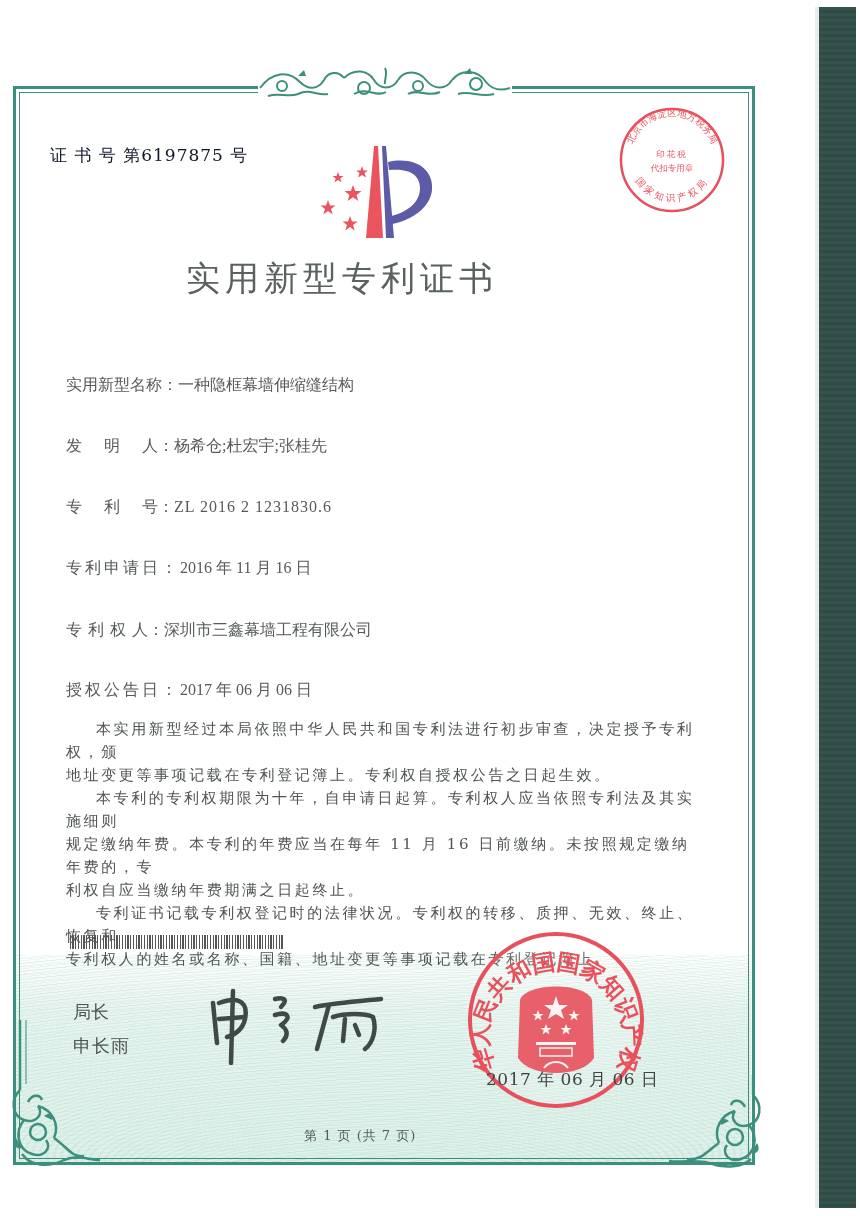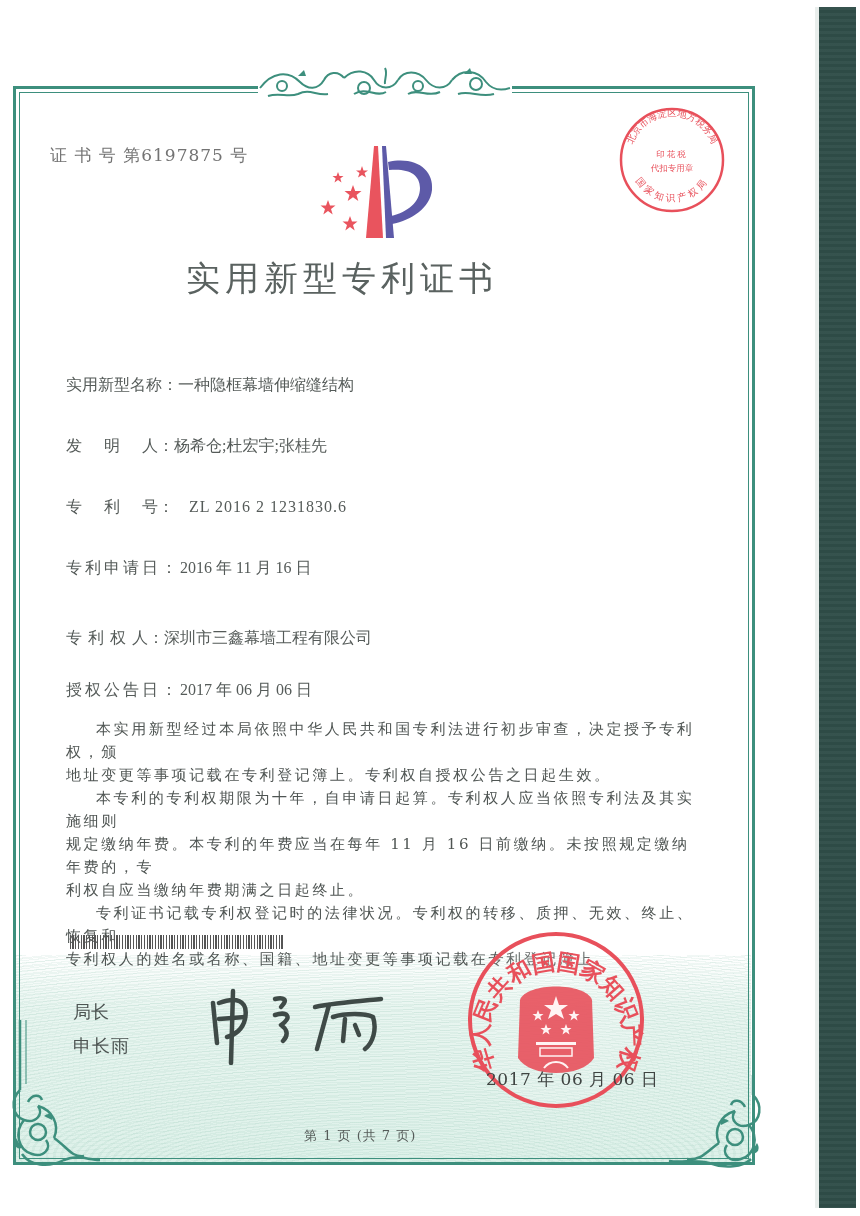--- a/index.html
+++ b/index.html
@@ -23,21 +23,21 @@
     
     .border-outer { position: absolute; left: 13px; top: 86px; width: 742px; height: 1079px; border: 3px solid #3d8f7d; }
     .border-inner { position: absolute; left: 19px; top: 92px; width: 730px; height: 1067px; border: 1px solid #3d8f7d; }
     .border-gap-top { position: absolute; left: 258px; top: 70px; width: 254px; height: 30px; background: #ffffff; }
 
     
     .ornament-top { position: absolute; left: 258px; top: 62px; width: 254px; height: 44px; }
     .ornament-corner-bl { position: absolute; left: 8px; top: 1020px; width: 96px; height: 150px; }
     .ornament-corner-br { position: absolute; left: 665px; top: 1075px; width: 100px; height: 95px; }
 
-    .cert-number { position: absolute; left: 50px; top: 144px; font-size: 17px; letter-spacing: 1px; color: #737373; }
+    .cert-number { position: absolute; left: 50px; top: 144px; font-size: 17px; letter-spacing: 1px; color: #0f172a; }
 
     .logo { position: absolute; left: 316px; top: 142px; width: 120px; height: 100px; }
 
     .tax-stamp { position: absolute; left: 617px; top: 105px; width: 110px; height: 110px; }
 
     .doc-title { position: absolute; left: 186px; top: 256px; width: 390px; font-family: "DejaVu Sans", "Liberation Sans", sans-serif; font-size: 34px; letter-spacing: 5px; color: #5a6260; font-weight: normal; }
 
     .field { position: absolute; left: 66px; font-size: 16px; color: #555b59; white-space: nowrap; font-family: Liberation Serif, serif; }
     .field .label { display: inline-block; }
     .field .value { display: inline-block; }
@@ -135,27 +135,27 @@
 
   <div class="doc-title">实用新型专利证书</div>
 
   <div class="field f-name">
     <span class="label">实用新型名称：</span><span class="value">一种隐框幕墙伸缩缝结构</span>
   </div>
   <div class="field f-inventor">
     <span class="label" style="word-spacing:18px;">发  明  人：</span><span class="value">杨希仓;杜宏宇;张桂先</span>
   </div>
   <div class="field f-patentno">
-    <span class="label" style="word-spacing:18px;">专  利  号：</span><span class="value" style="letter-spacing:1px;margin-left:15px;">ZL 2016 2 1231830.6</span>
+    <span class="label" style="word-spacing:18px;">专  利  号：</span><span class="value" style="letter-spacing:1px;">ZL 2016 2 1231830.6</span>
   </div>
   <div class="field f-appdate">
     <span class="label" style="letter-spacing:3px;">专利申请日：</span><span class="value">2016 年 11 月 16 日</span>
   </div>
   <div class="field f-owner">
-    <span class="label" style="word-spacing:2px;margin-top:8px;">专 利 权 人：</span><span class="value">深圳市三鑫幕墙工程有限公司</span>
+    <span class="label" style="word-spacing:2px;">专 利 权 人：</span><span class="value">深圳市三鑫幕墙工程有限公司</span>
   </div>
   <div class="field f-grantdate">
     <span class="label" style="letter-spacing:3px;">授权公告日：</span><span class="value">2017 年 06 月 06 日</span>
   </div>
 
   <div class="body-text">
     <p>本实用新型经过本局依照中华人民共和国专利法进行初步审查，决定授予专利权，颁</p>
     <p class="cont">地址变更等事项记载在专利登记簿上。专利权自授权公告之日起生效。</p>
     <p>本专利的专利权期限为十年，自申请日起算。专利权人应当依照专利法及其实施细则</p>
     <p class="cont">规定缴纳年费。本专利的年费应当在每年 11 月 16 日前缴纳。未按照规定缴纳年费的，专</p>

